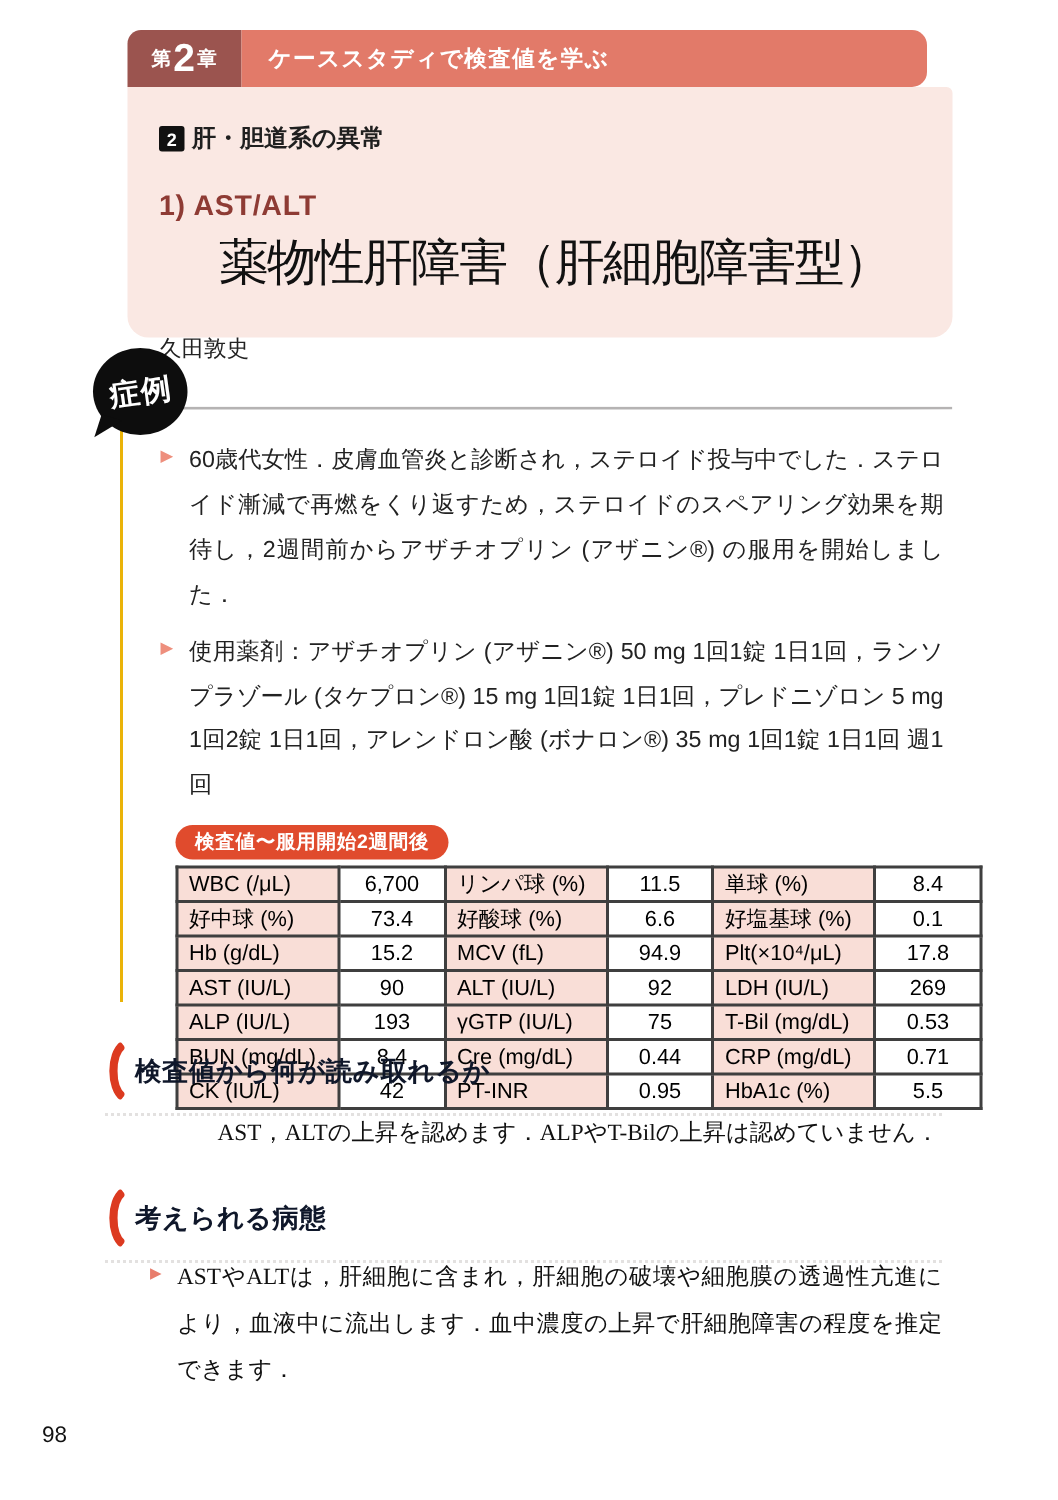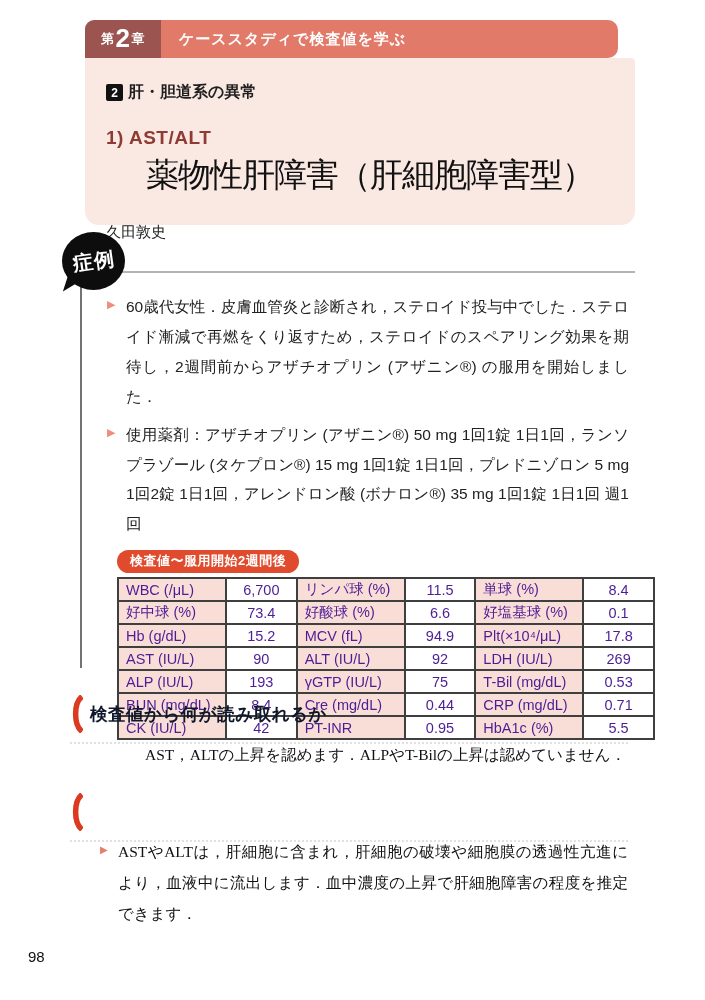--- a/index.html
+++ b/index.html
@@ -35,21 +35,21 @@
     align-items:center; justify-content:center; font-size:12px; font-weight:bold;
     margin-right:5px; border-radius:2px;
   }
   .subsection { margin-top:24px; color:#8e3b34; font-weight:bold; font-size:19px; letter-spacing:.5px; }
   .main-title { margin-top:4px; font-size:33px; font-weight:500; letter-spacing:-1px; color:#111; white-space:nowrap;margin-left:40px; }
   .author { margin-top:25px; text-align:left; font-size:15px; color:#222; }
 
   
   .case-frame {
     position:absolute; left:80px; top:271px; width:555px; height:397px;
-    border-left:2px solid #737373; border-top:2px solid #b5b3b3;
+    border-left:2px solid #eab308; border-top:2px solid #b5b3b3;
     border-top-left-radius:10px;
     padding:19px 6px 0 25px;
   }
   .case-badge {
     position:absolute; left:62px; top:232px; width:63px; height:58px;
     background:#0d0d0d; border-radius:50%;
     display:flex; align-items:center; justify-content:center; z-index:3;
   }
   .case-badge::after {
     content:''; position:absolute; left:3px; bottom:-4px;
@@ -70,21 +70,21 @@
 
   .lab-badge {
     display:inline-block; margin:3px 0 4px 10px; background:#e04b2d; color:#fff;
     font-weight:bold; font-size:13px; padding:2px 13px 3px 13px; border-radius:12px;
     letter-spacing:.5px;
   }
   table.lab {
     margin-left:10px; border-collapse:collapse; width:538px;
     font-size:14.5px;
   }
-  table.lab td { border:2px solid #3f3f3f; height:23px; padding:0 7px; color:#4c1d95; }
+  table.lab td { border:2px solid #3f3f3f; height:23px; padding:0 7px; color:#000000; }
   table.lab td.lbl { background:#f9ded7; width:108px; white-space:nowrap; }
   table.lab td.val { background:#fff; width:71px; text-align:center;margin-left:37px; }
 
   
   .sect { position:absolute; left:70px; width:558px; }
   .sect-head {
     display:flex; align-items:center; padding-bottom:9px;
     border-bottom:2px dotted #e3e1e0;
   }
   .bracket { margin-right:7px; display:inline-flex; }
@@ -215,20 +215,21 @@
 </div>
 <div class="reading-body serif">AST，ALTの上昇を認めます．ALPやT-Bilの上昇は認めていません．</div>
 
 <div class="sect" style="top:793px;">
   <div class="sect-head">
     <span class="bracket">
       <svg width="13" height="38" viewBox="0 0 13 38">
           <path d="M12 1.5 C 3.5 8, 3.5 30, 12 36.5" stroke="#dc3a20" stroke-width="5.5" fill="none"></path>
         </svg>
     </span>
+    <h2>考えられる病態</h2>
   </div>
 </div>
 <ul class="patho-bullets serif">
     <li>ASTやALTは，肝細胞に含まれ，肝細胞の破壊や細胞膜の透過性亢進により，血液中に流出します．血中濃度の上昇で肝細胞障害の程度を推定できます．</li>
   </ul>
 
 <div class="footer">
   <span class="pageno">98</span>
 </div>
 

